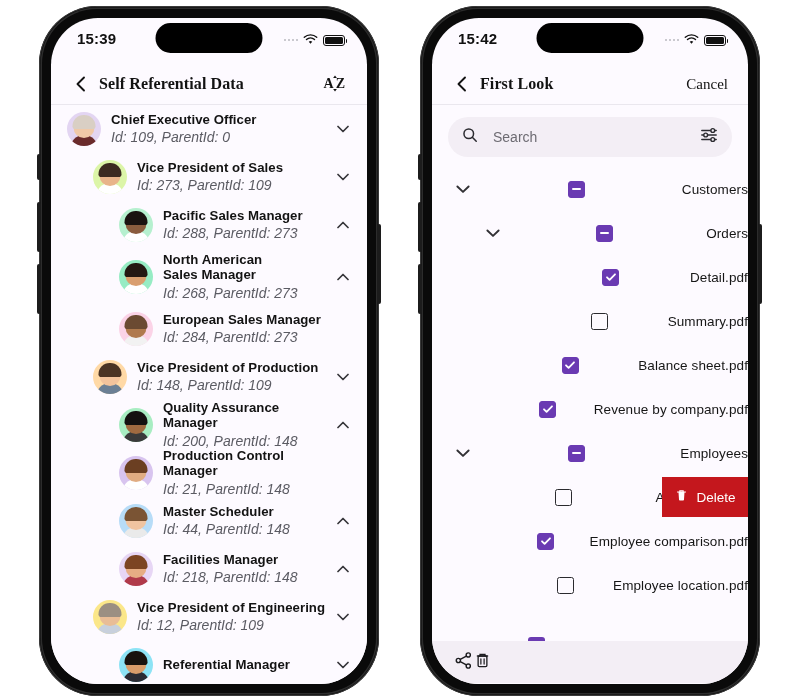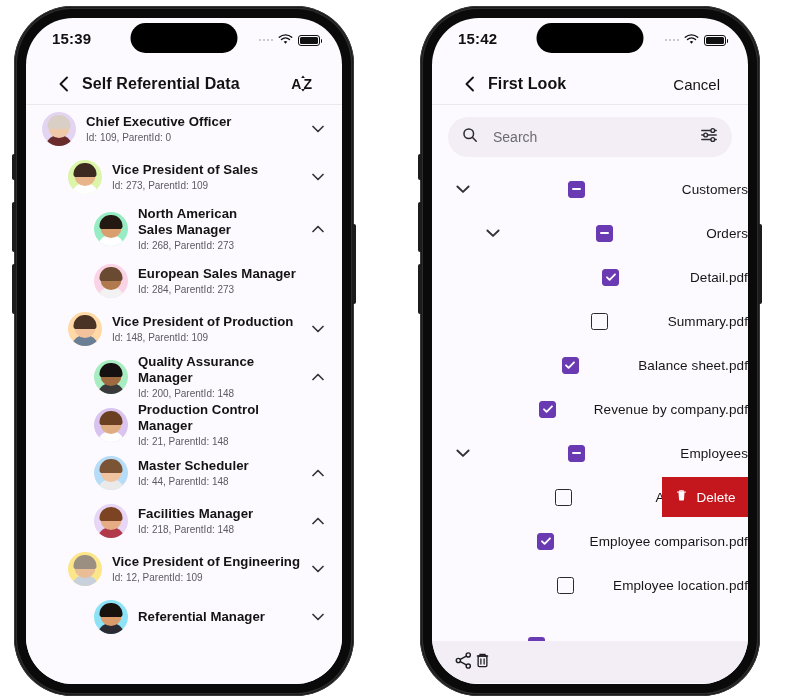--- a/index.html
+++ b/index.html
@@ -5,21 +5,21 @@
   html,body{margin:0;padding:0;}
   body{
     width:800px;height:700px;overflow:hidden;background:#ffffff;
     font-family:"Liberation Sans","DejaVu Sans",sans-serif;
     -webkit-font-smoothing:antialiased;
   }
   .stage{position:relative;width:800px;height:700px;}
 
   
   .phone{position:absolute;top:6px;width:340px;height:690px;}
-  .phone.left{left:14px;}
+  .phone.left{left:39px;}
   .phone.right{left:420px;}
   .frame{
     position:absolute;inset:0;border-radius:58px;background:#0a0a0a;
     box-shadow:0 0 0 1px #3a3a3a inset;
   }
   .frame:after{
     content:"";position:absolute;inset:3px;border-radius:55px;
     box-shadow:0 0 0 1.5px #2c2c2c;
   }
   .screen{
@@ -39,21 +39,21 @@
   .stat-right{position:absolute;right:22px;top:13px;display:flex;align-items:center;gap:5px;}
   .cell-dots{display:flex;gap:1.5px;align-items:flex-end;}
   .cell-dots i{width:2.5px;height:2.5px;background:#b9b9bf;border-radius:50%;display:block;}
   .battery{width:22px;height:11px;border:1.2px solid #111;border-radius:3px;position:relative;box-sizing:border-box;}
   .battery:before{content:"";position:absolute;left:1px;top:1px;right:1px;bottom:1px;background:#111;border-radius:1.5px;}
   .battery:after{content:"";position:absolute;right:-3.2px;top:3px;width:1.6px;height:4px;background:#111;border-radius:0 1px 1px 0;}
 
   
   .navbar{
     position:relative;height:40px;display:flex;align-items:center;
-    padding:0 28px;border-bottom:1px solid #eae7ee;background:#fdfaff;
+    padding:0 20px;border-bottom:1px solid #eae7ee;background:#fdfaff;font-family:Liberation Serif, serif;
   }
   .chev-back{width:20px;height:20px;flex:0 0 auto;margin-right:8px;cursor:pointer;}
   .nav-title{font-size:16px;font-weight:700;color:#121212;letter-spacing:.1px;}
   .nav-spacer{flex:1;}
   .az{display:flex;flex-direction:row;align-items:center;font-size:14px;font-weight:600;color:#121212;position:relative;}
   .az .letters{letter-spacing:2px;}
   .az svg{position:absolute;left:50%;transform:translateX(-50%);top:-1px;}
   .cancel{font-size:15px;color:#121212;}
 
   
@@ -70,21 +70,21 @@
   .av .body{
     position:absolute;left:50%;transform:translateX(-50%);bottom:-9px;
     width:28px;height:20px;border-radius:14px 14px 0 0;
   }
   .av .hair{
     position:absolute;left:50%;transform:translateX(-50%);top:3px;
     width:23px;height:14px;border-radius:12px 12px 3px 3px;
   }
   .txt{flex:1;min-width:0;}
   .t1{font-size:13.2px;font-weight:700;color:#131313;line-height:1.18;letter-spacing:.05px;}
-  .t2{font-size:10px;color:#5b5b63;line-height:1.3;margin-top:1px;}
+  .t2{font-size:14px;font-style:italic;color:#5b5b63;line-height:1.3;margin-top:1px;}
   .chev{width:16px;height:16px;flex:0 0 auto;margin-left:6px;opacity:.88;}
   .ind1{padding-left:16px;}
   .ind2{padding-left:42px;}
   .ind3{padding-left:68px;}
 
   
   .searchwrap{padding:12px 16px 10px;background:#fdfaff;}
   .searchbar{
     height:40px;border-radius:20px;background:#f3eef5;display:flex;align-items:center;
     padding:0 14px;box-sizing:border-box;
@@ -189,20 +189,34 @@
               <span class="body" style="background:#ffffff"></span>
               <span class="head" style="background:#e8b48a"></span>
               <span class="hair" style="background:#3c2a20"></span>
             </div>
             <div class="txt">
               <div class="t1">Vice President of Sales</div>
               <div class="t2">Id: 273, ParentId: 109</div>
             </div>
             <span class="chev"><svg width="16" height="16" viewBox="0 0 16 16">
                 <path d="M3 5.5 8 10.5 13 5.5" stroke="#1b1b1f" stroke-width="1.7" fill="none" stroke-linecap="round" stroke-linejoin="round"></path>
+              </svg></span>
+          </div>
+          <div class="row ind3">
+            <div class="av" style="background: rgb(182, 240, 207);">
+              <span class="body" style="background:#ffffff"></span>
+              <span class="head" style="background:#8a5c3e"></span>
+              <span class="hair" style="background:#1a1210"></span>
+            </div>
+            <div class="txt">
+              <div class="t1">Pacific Sales Manager</div>
+              <div class="t2">Id: 288, ParentId: 273</div>
+            </div>
+            <span class="chev"><svg width="16" height="16" viewBox="0 0 16 16">
+                <path d="M3 10.5 8 5.5 13 10.5" stroke="#1b1b1f" stroke-width="1.7" fill="none" stroke-linecap="round" stroke-linejoin="round"></path>
               </svg></span>
           </div>
           <div class="row ind3" style="height: 56px;">
             <div class="av" style="background: rgb(151, 236, 196);">
               <span class="body" style="background:#ffffff"></span>
               <span class="head" style="background:#d99f6f"></span>
               <span class="hair" style="background:#241812"></span>
             </div>
             <div class="txt">
               <div class="t1" style="white-space: pre-line;">North American

